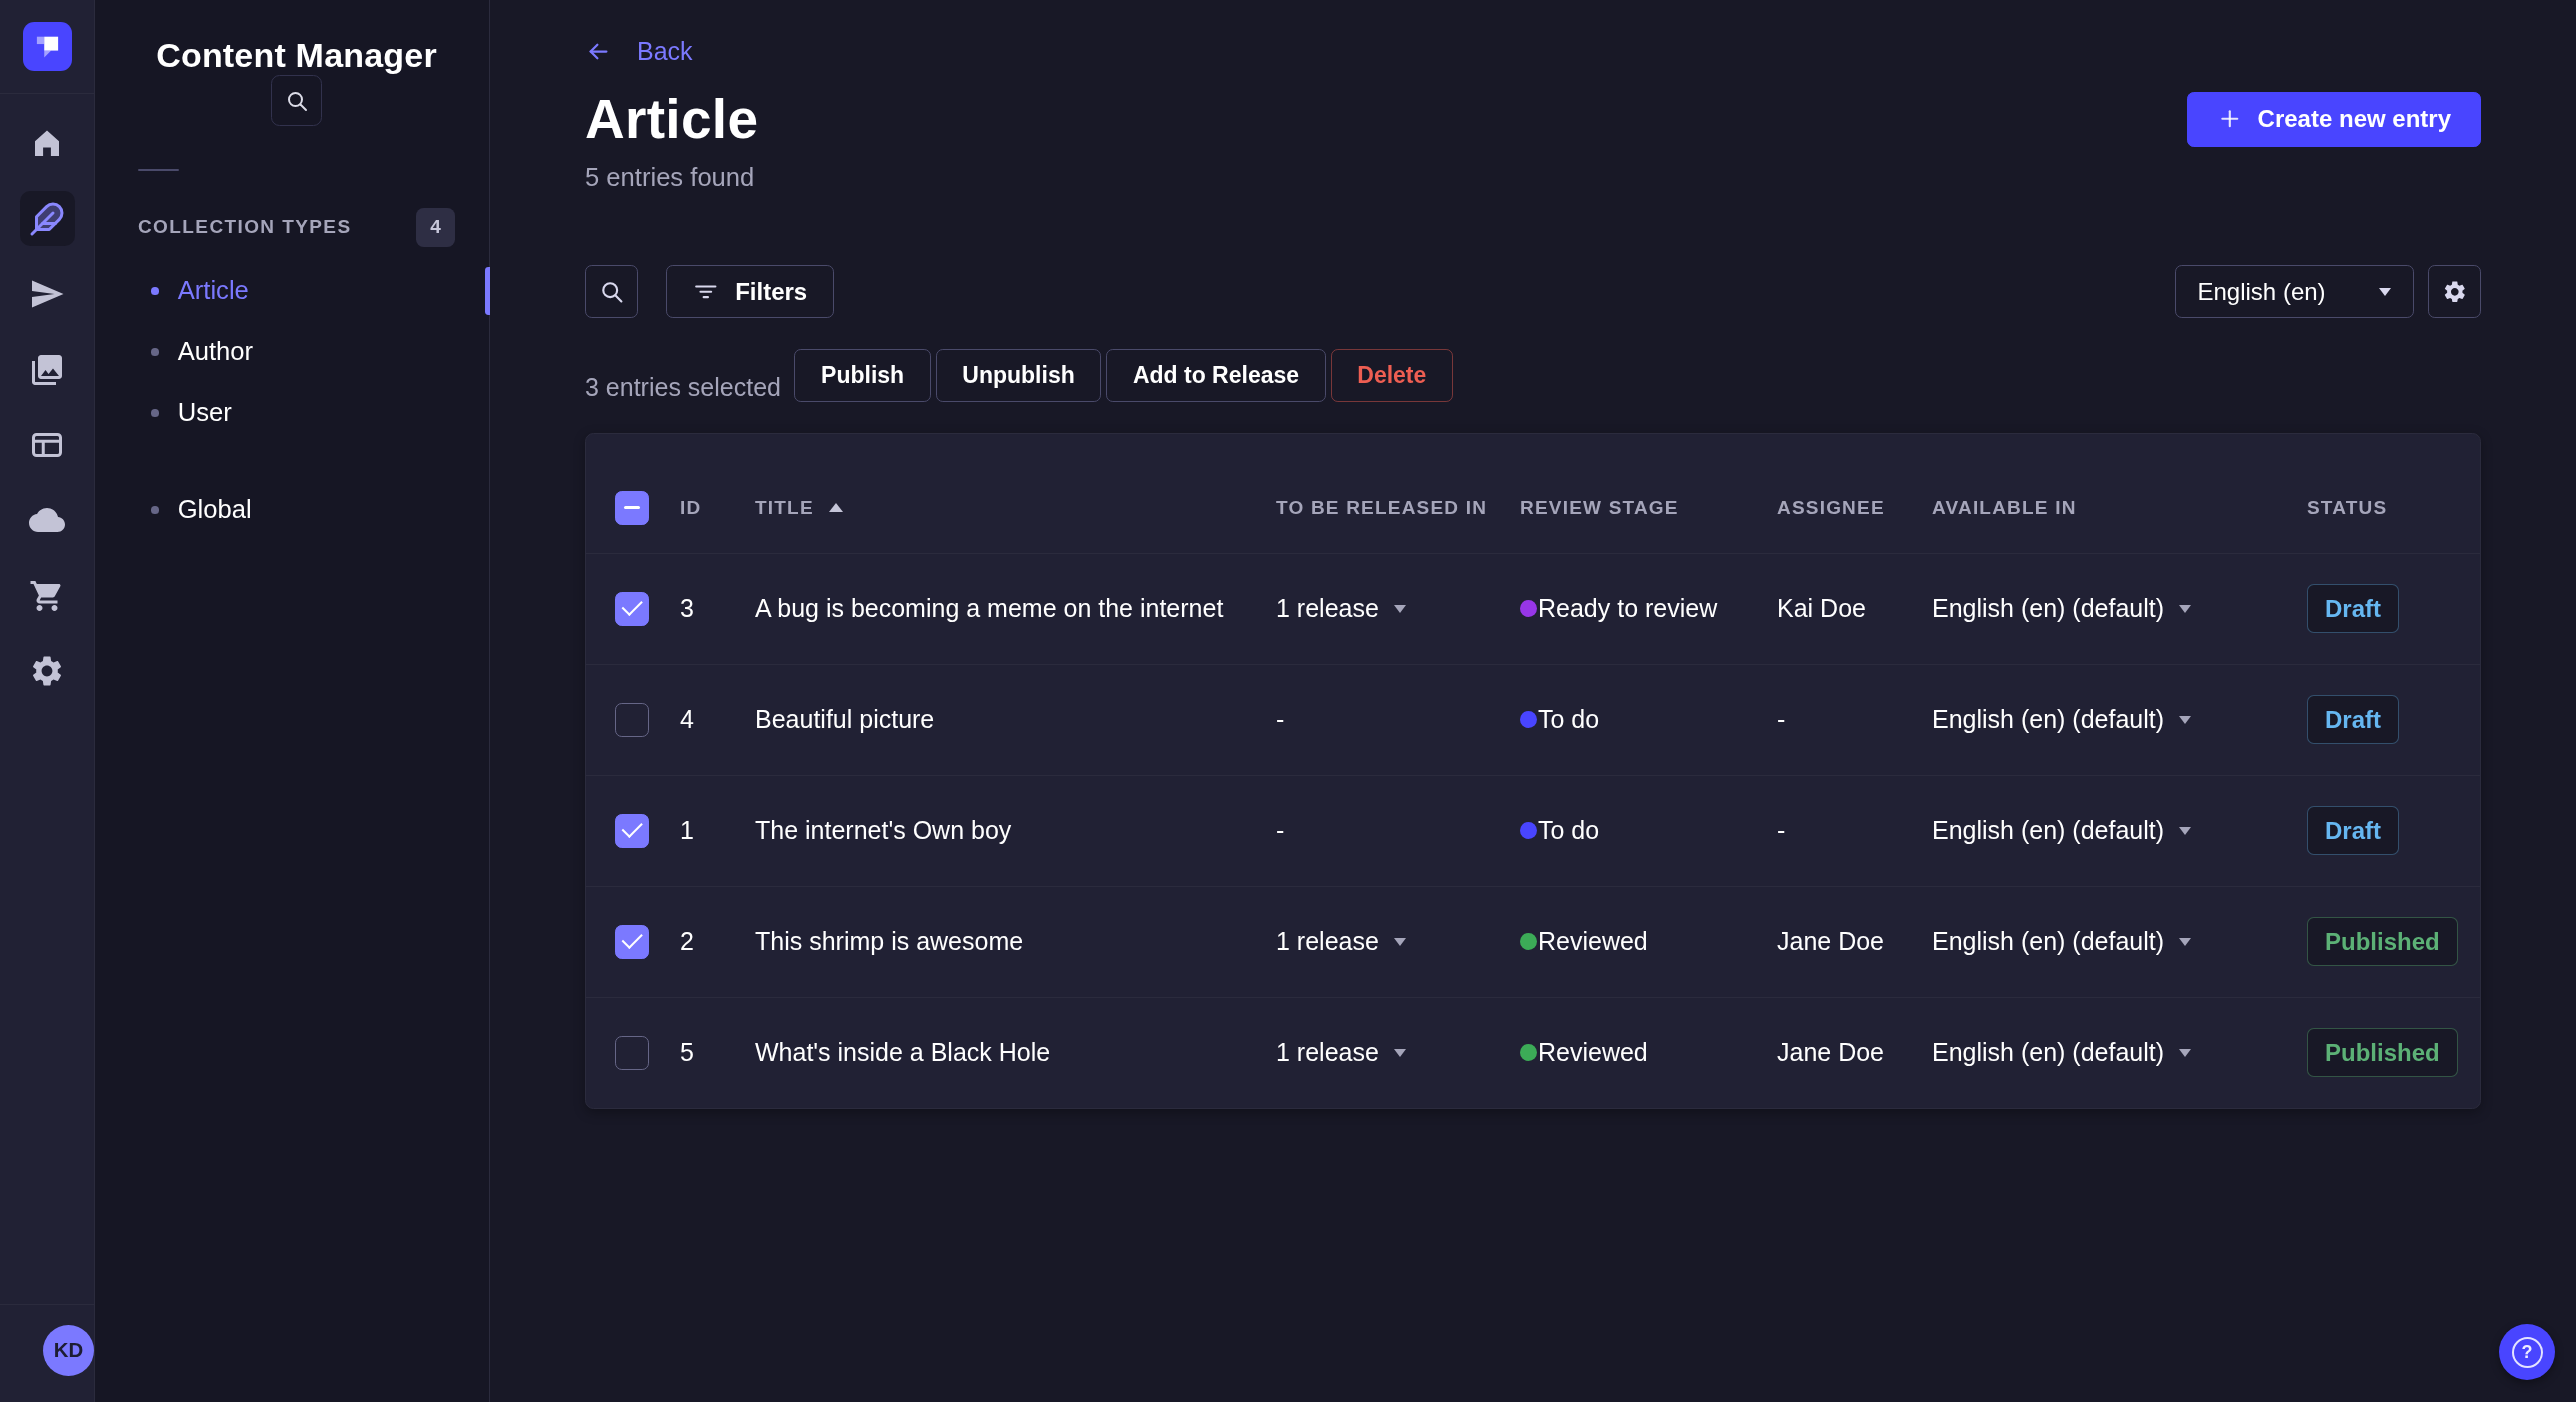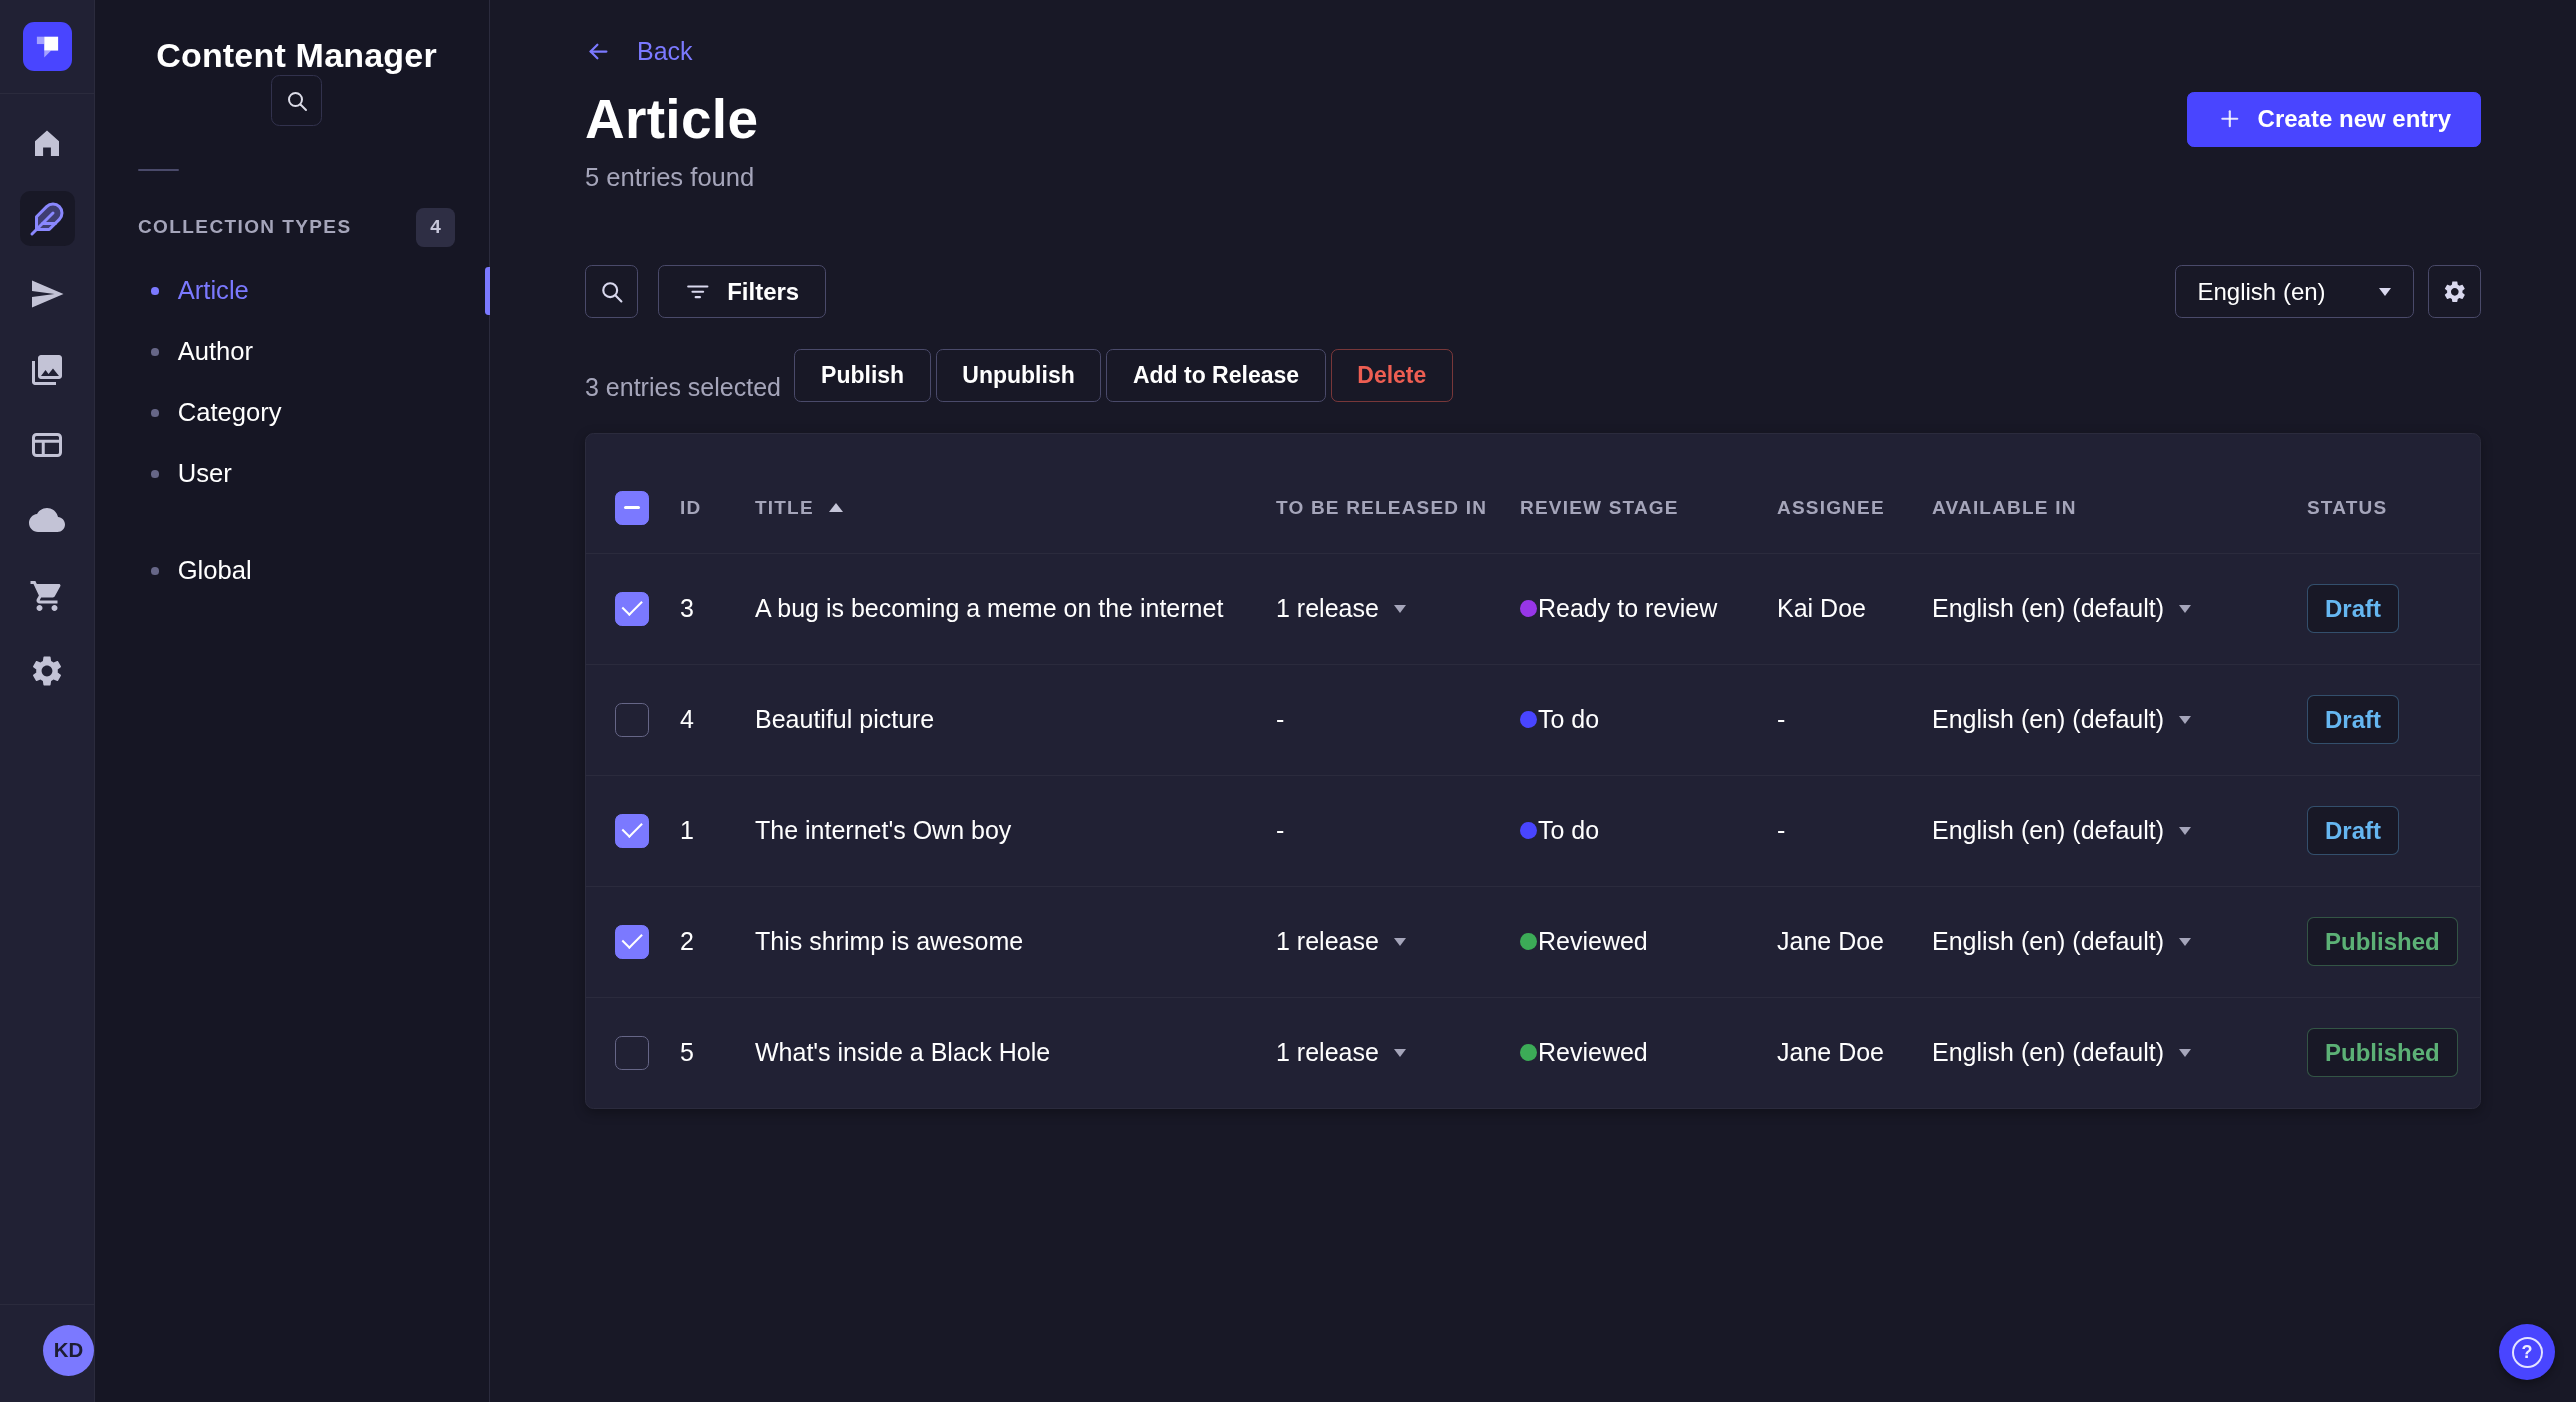--- a/index.html
+++ b/index.html
@@ -124,21 +124,21 @@
 
   .toolbar { margin-top: 73px; display: flex; align-items: center; }
   .icon-btn {
     width: 53px; height: 53px; border-radius: 6.8px;
     border: 0.9px solid #4a4a6a; background: transparent;
     display: flex; align-items: center; justify-content: center;
     color: #d9d8ee; cursor: pointer;
   }
   .icon-btn svg { width: 25.6px; height: 25.6px; }
   .btn-filters {
-    margin-left: 20px; height: 53px; padding: 0 25.6px; border-radius: 6.8px;
+    margin-left: 28px; height: 53px; padding: 0 25.6px; border-radius: 6.8px;
     border: 0.9px solid #4a4a6a; background: transparent;
     color: #ffffff; font-size: 24px; font-weight: 600;
     font-family: "Liberation Sans", sans-serif;
     display: flex; align-items: center; gap: 17px; cursor: pointer;
   }
   .btn-filters svg { width: 25.6px; height: 25.6px; color: #d9d8ee; }
   .toolbar-spacer { flex: 1; }
   .locale-select {
     height: 53px; min-width: 239px; padding: 0 22px; border-radius: 6.8px;
     border: 0.9px solid #4a4a6a; background: transparent;
@@ -310,24 +310,20 @@
         <span class="count-badge">4</span>
       </div>
       <ul class="sub-list">
         <li class="sub-item active">
           <span class="bullet"></span>
           <span>Article</span>
         </li>
         <li class="sub-item">
           <span class="bullet"></span>
           <span>Author</span>
-        </li>
-        <li class="sub-item">
-          <span class="bullet"></span>
-          <span>Category</span>
         </li>
         <li class="sub-item">
           <span class="bullet"></span>
           <span>User</span>
         </li>
       </ul>
     </div>
 
     <div class="section">
       <ul class="sub-list">

